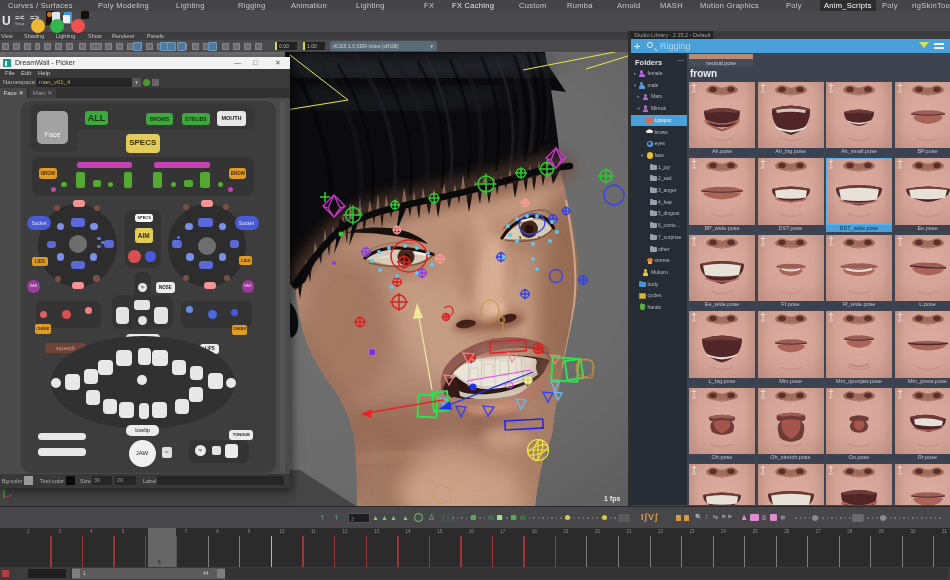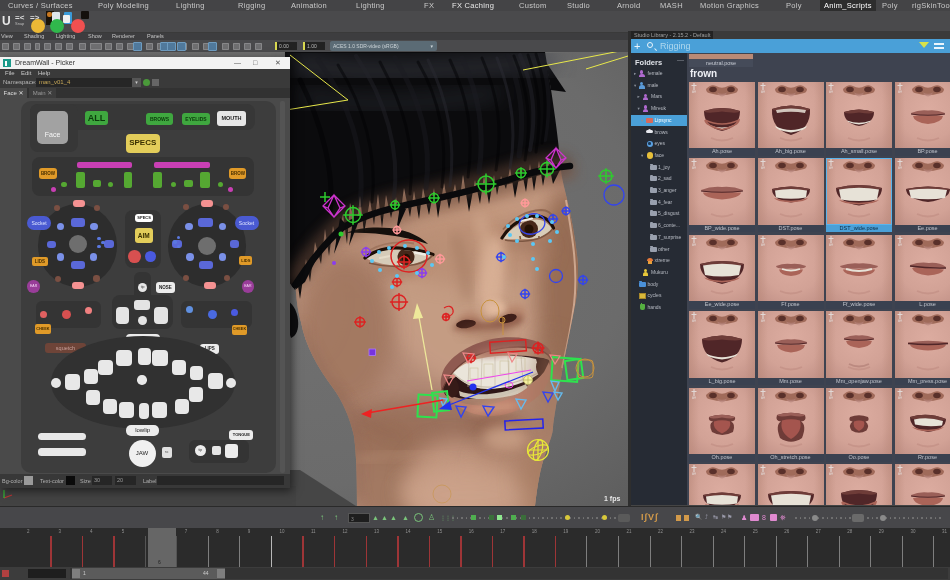--- a/index.html
+++ b/index.html
@@ -45,21 +45,21 @@
 <div class="abs" id="menubar">
 <span style="left:8px">Curves / Surfaces</span>
 <span style="left:98px">Poly Modeling</span>
 <span style="left:176px">Lighting</span>
 <span style="left:238px">Rigging</span>
 <span style="left:291px">Animation</span>
 <span style="left:356px">Lighting</span>
 <span style="left:424px">FX</span>
 <span style="left:452px;color:#e8e8e8">FX Caching</span>
 <span style="left:519px">Custom</span>
-<span style="left:567px">Studio</span>
+<span style="left:567px">Rumba</span>
 <span style="left:617px">Arnold</span>
 <span style="left:660px">MASH</span>
 <span style="left:700px">Motion Graphics</span>
 <span style="left:786px">Poly</span>
 <span style="left:820px;background:#2d2d2d;color:#fff;padding:0 4px">Anim_Scripts</span>
 <span style="left:882px">Poly</span>
 <span style="left:912px">rigSkinTools2</span>
 </div>
 
 <div class="abs" id="shelf">

